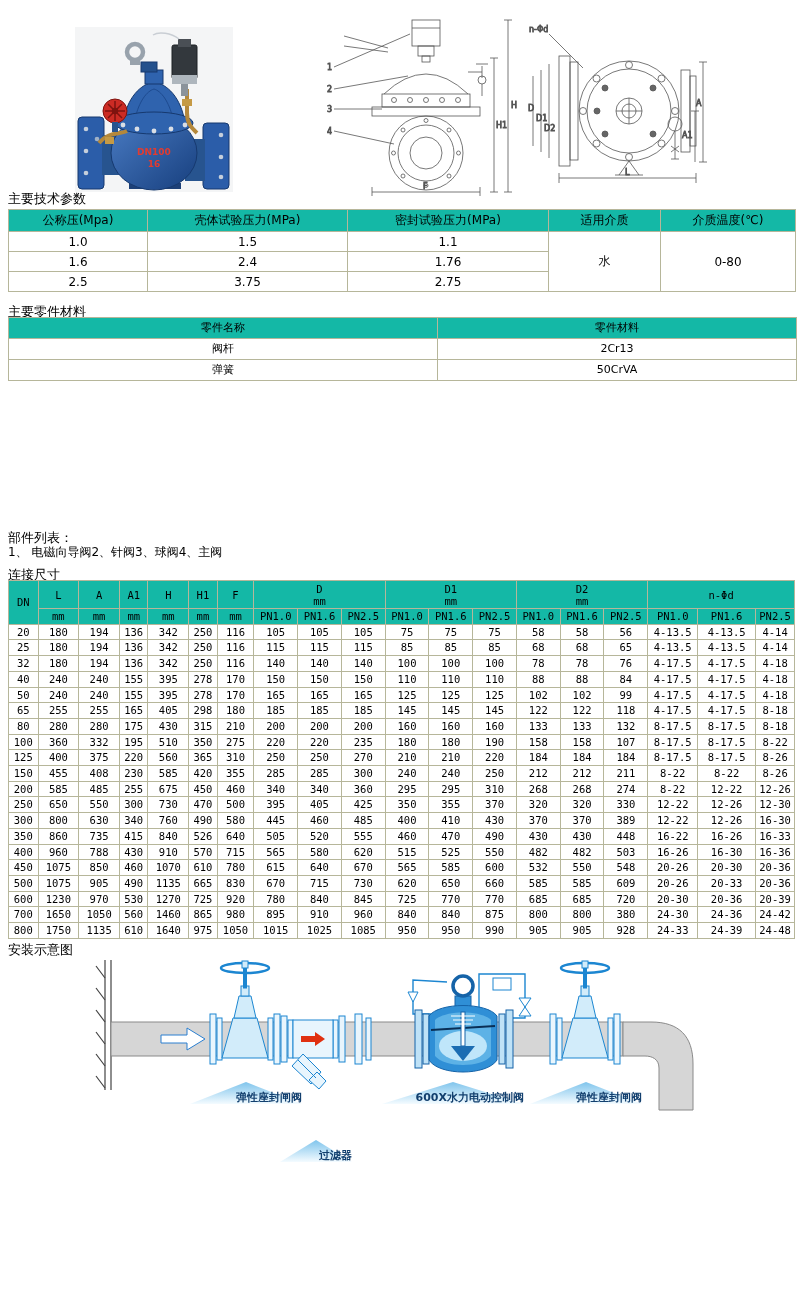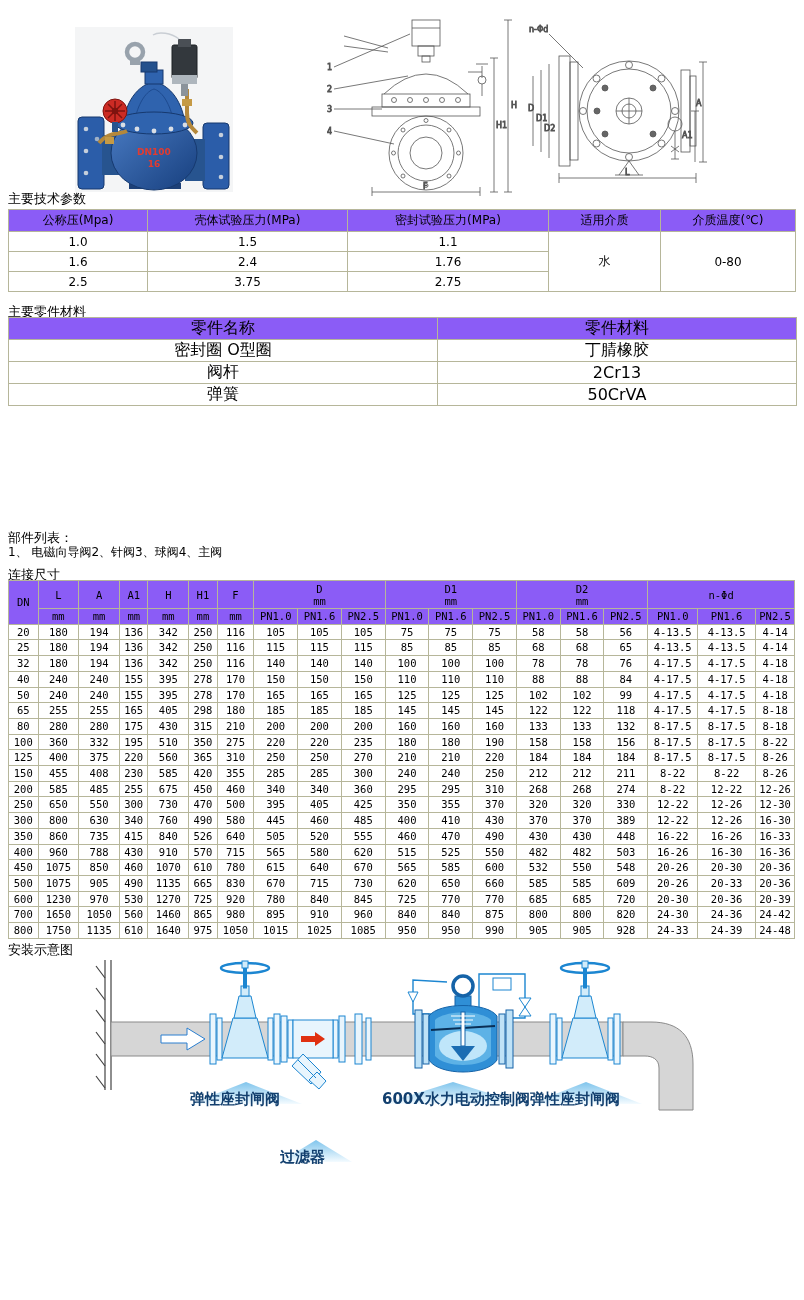--- a/index.html
+++ b/index.html
@@ -2,34 +2,34 @@
 <html><head>
 <meta charset="utf-8">
 <style>
   html,body{margin:0;padding:0}
   body{width:804px;height:1300px;position:relative;background:#fff;overflow:hidden;
        font-family:"DejaVu Sans","Liberation Sans",sans-serif;color:#000}
   .sec-title{position:absolute;left:8px;font-size:13px;font-weight:normal;white-space:nowrap}
   .parts-text{position:absolute;left:8px;font-size:12px;white-space:nowrap}
   table{border-collapse:separate;border-spacing:1px;background:#b6b69a;position:absolute;left:8px;table-layout:fixed}
   td{background:#fff;text-align:center;vertical-align:middle;padding:0;overflow:hidden;white-space:nowrap}
-  .hd{background:#8b5cf6}
+  .hd{background:#14b8a6}
   #tech-table{top:209px;width:787px;font-size:12px}
   #tech-table td{height:19px}
   #tech-table td.hd{height:21px}
-  #mat-table{top:317px;width:787px;font-size:16px}
+  #mat-table{top:317px;width:787px;font-size:11px}
   #mat-table td{height:19.9px}
   #dims-table{top:580px;width:787px;font-size:10.5px}
   #dims-table td{height:14.7px;font-family:"DejaVu Sans Mono","DejaVu Sans",monospace;line-height:14.7px}
   #dims-table td.gh{height:27px;line-height:12px}
   #dims-table td.hd2{height:14px}
   .photo-box{position:absolute;left:75px;top:27px;width:158px;height:165px}
   .draw-box{position:absolute;left:322px;top:6px;width:385px;height:190px}
   .install-box{position:absolute;left:95px;top:956px;width:610px;height:180px}
-  .tri-label{position:absolute;height:22px;text-align:left;font-size:15px;font-weight:bold;color:#123f6e;white-space:nowrap}
+  .tri-label{position:absolute;height:22px;text-align:right;font-size:11px;font-weight:bold;color:#123f6e;white-space:nowrap}
   .tri-label::before{content:"";position:absolute;left:0;top:0;width:100%;height:100%;
       background:linear-gradient(to bottom,#7fc4ec,#f4fbff);clip-path:polygon(50% 0,0 100%,100% 100%)}
   .tri-label span{position:relative;display:block;margin-top:8px}
   .dwg-text{font-size:8px;fill:#222;font-family:"DejaVu Sans",sans-serif}
 </style>
 </head>
 <body>
 
 <div class="photo-box">
 <svg width="158" height="165" viewBox="0 0 158 165">
@@ -217,24 +217,20 @@
       <col style="width:358px">
     </colgroup>
   <thead>
     <tr>
       <td class="hd">零件名称</td>
       <td class="hd">零件材料</td>
     </tr>
   </thead>
   <tbody>
       <tr>
-        <td>密封圈 O型圈</td>
-        <td>丁腈橡胶</td>
-      </tr>
-      <tr>
         <td>阀杆</td>
         <td>2Cr13</td>
       </tr>
       <tr>
         <td>弹簧</td>
         <td>50CrVA</td>
       </tr>
     </tbody>
 </table>
 
@@ -465,21 +461,21 @@
         <td>350</td>
         <td>275</td>
         <td>220</td>
         <td>220</td>
         <td>235</td>
         <td>180</td>
         <td>180</td>
         <td>190</td>
         <td>158</td>
         <td>158</td>
-        <td>156</td>
+        <td>107</td>
         <td>8-17.5</td>
         <td>8-17.5</td>
         <td>8-22</td>
       </tr>
       <tr>
         <td>125</td>
         <td>400</td>
         <td>375</td>
         <td>220</td>
         <td>560</td>
@@ -696,21 +692,21 @@
         <td>865</td>
         <td>980</td>
         <td>895</td>
         <td>910</td>
         <td>960</td>
         <td>840</td>
         <td>840</td>
         <td>875</td>
         <td>800</td>
         <td>800</td>
-        <td>820</td>
+        <td>380</td>
         <td>24-30</td>
         <td>24-36</td>
         <td>24-42</td>
       </tr>
       <tr>
         <td>800</td>
         <td>1750</td>
         <td>1135</td>
         <td>610</td>
         <td>1640</td>

